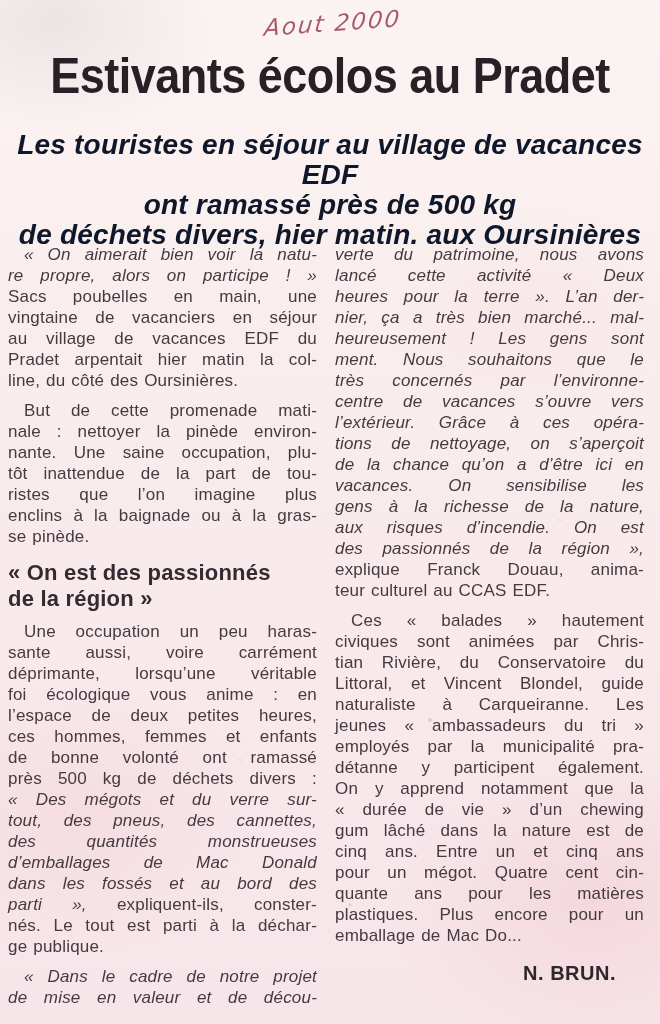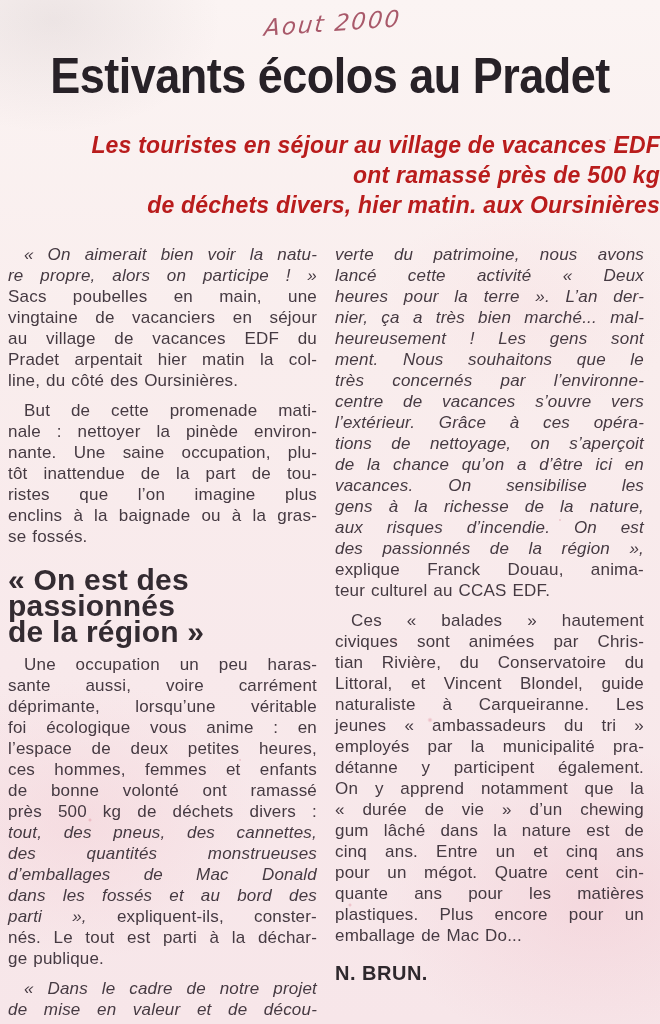--- a/index.html
+++ b/index.html
@@ -33,44 +33,44 @@
     font-family:"DejaVu Sans",sans-serif;font-style:italic;
     font-size:23px;letter-spacing:2px;color:var(--annotation-ink,#9b3f53);
     opacity:.85;
   }
   .headline{
     position:absolute;top:50px;left:0;right:0;margin:0;text-align:center;
     font-size:45px;font-weight:700;letter-spacing:-.5px;
     color:var(--headline-ink,#272127);transform:scaleY(1.1);
   }
   .subtitle{
-    position:absolute;top:130px;left:0;right:0;text-align:right;
-    font-style:italic;font-weight:700;font-size:23px;line-height:30px;
-    color:#b91c1c;letter-spacing:.2px;
+    position:absolute;top:130px;left:0;right:0;text-align:center;
+    font-style:italic;font-weight:700;font-size:28px;line-height:30px;
+    color:#0f172a;letter-spacing:.2px;
   }
   .article{
     position:absolute;top:236px;left:8px;width:636px;
     display:flex;gap:18px;
   }
   .column{width:309px;}
   .para{margin:8px 0 9px 0;}
   .line{
     font-size:17px;line-height:21px;letter-spacing:.2px;word-spacing:1px;
     text-align:justify;text-align-last:justify;color:var(--ink,#453a42);
   }
   .line.last{text-align-last:left;}
   .para .line:first-child{padding-left:16px;}
   .para.noindent .line:first-child{padding-left:0;}
   .run-i{font-style:italic;}
   .subhead{
-    font-size:30px;font-weight:700;line-height:26px;
-    margin:20px 0 9px 0;color:#332b31;letter-spacing:.2px;
+    font-size:22px;font-weight:700;line-height:26px;
+    margin:13px 0 9px 0;color:#332b31;letter-spacing:.2px;
   }
   .signature{
-    margin-top:16px;padding-right:28px;
+    margin-top:16px;padding-right:28px;text-align:right;
     font-weight:700;font-size:20px;letter-spacing:.5px;color:#2e282d;
   }
 </style>
 </head>
 <body>
 
 <div class="page">
   <div class="speckles"></div>
   <div class="note">Aout 2000</div>
   <h1 class="headline">Estivants écolos au Pradet</h1>
@@ -90,35 +90,36 @@
           <div class="line"><span class="run-r">Pradet arpentait hier matin la col-</span></div>
           <div class="line last"><span class="run-r">line, du côté des Oursinières.</span></div>
         </div>
         <div class="para">
           <div class="line"><span class="run-r">But de cette promenade mati-</span></div>
           <div class="line"><span class="run-r">nale : nettoyer la pinède environ-</span></div>
           <div class="line"><span class="run-r">nante. Une saine occupation, plu-</span></div>
           <div class="line"><span class="run-r">tôt inattendue de la part de tou-</span></div>
           <div class="line"><span class="run-r">ristes que l’on imagine plus</span></div>
           <div class="line"><span class="run-r">enclins à la baignade ou à la gras-</span></div>
-          <div class="line last"><span class="run-r">se fossés.</span></div>
+          <div class="line last"><span class="run-r">se pinède.</span></div>
         </div>
         <div class="subhead">
           <div>« On est des passionnés</div>
           <div>de la région »</div>
         </div>
         <div class="para">
           <div class="line"><span class="run-r">Une occupation un peu haras-</span></div>
           <div class="line"><span class="run-r">sante aussi, voire carrément</span></div>
           <div class="line"><span class="run-r">déprimante, lorsqu’une véritable</span></div>
           <div class="line"><span class="run-r">foi écologique vous anime : en</span></div>
           <div class="line"><span class="run-r">l’espace de deux petites heures,</span></div>
           <div class="line"><span class="run-r">ces hommes, femmes et enfants</span></div>
           <div class="line"><span class="run-r">de bonne volonté ont ramassé</span></div>
           <div class="line"><span class="run-r">près 500 kg de déchets divers :</span></div>
+          <div class="line"><span class="run-i">« Des mégots et du verre sur-</span></div>
           <div class="line"><span class="run-i">tout, des pneus, des cannettes,</span></div>
           <div class="line"><span class="run-i">des quantités monstrueuses</span></div>
           <div class="line"><span class="run-i">d’emballages de Mac Donald</span></div>
           <div class="line"><span class="run-i">dans les fossés et au bord des</span></div>
           <div class="line"><span class="run-i">parti »,</span><span class="run-r"> expliquent-ils, conster-</span></div>
           <div class="line"><span class="run-r">nés. Le tout est parti à la déchar-</span></div>
           <div class="line last"><span class="run-r">ge publique.</span></div>
         </div>
         <div class="para">
           <div class="line"><span class="run-i">« Dans le cadre de notre projet</span></div>

